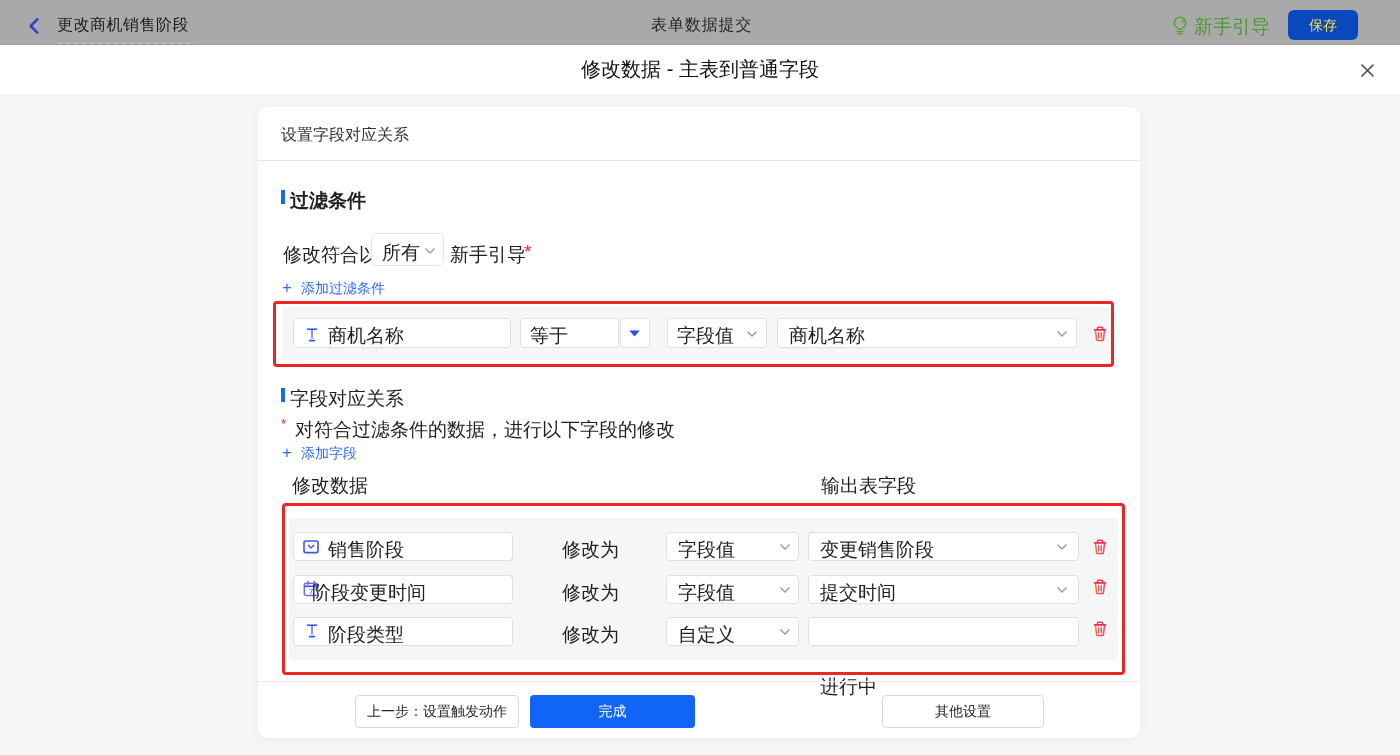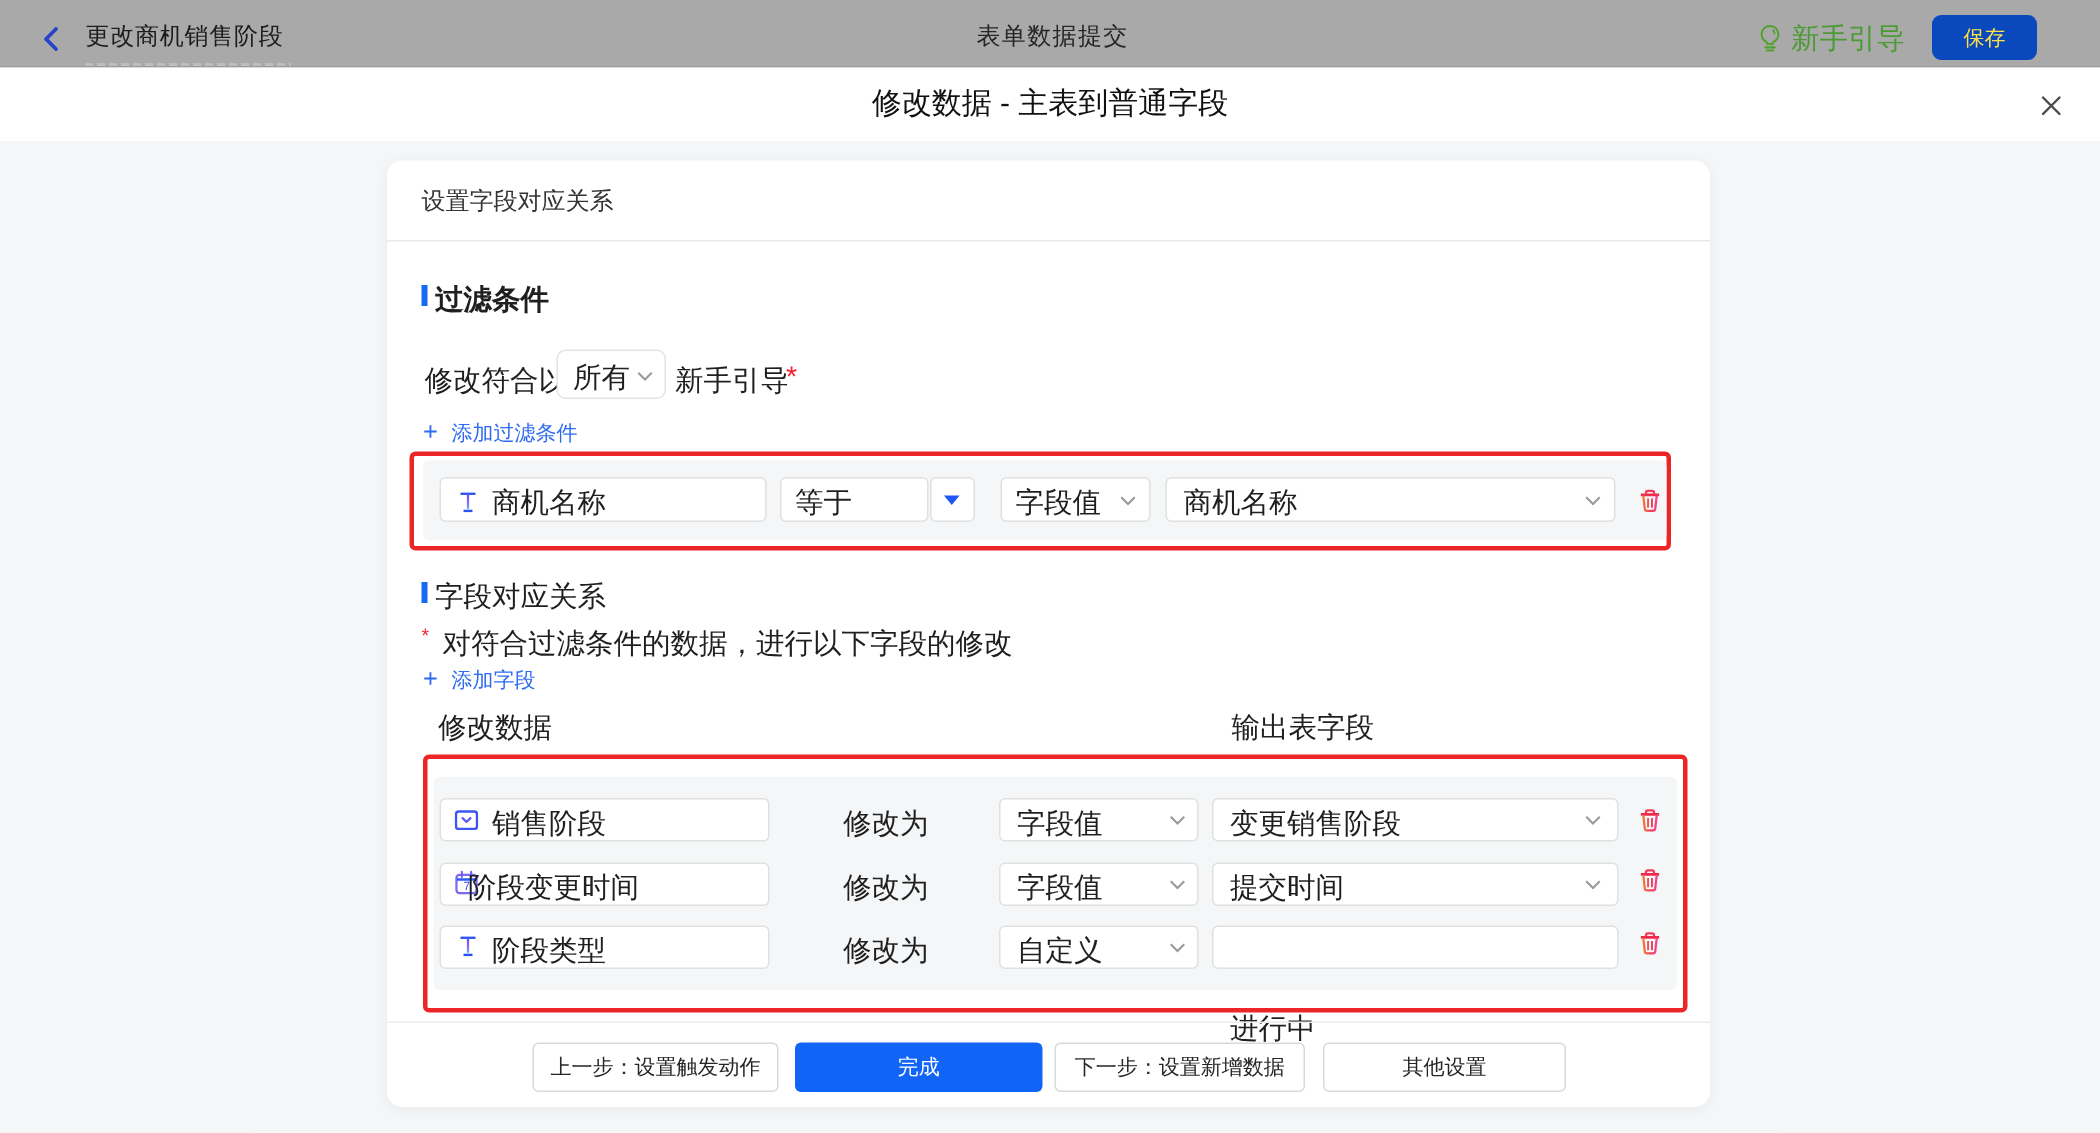--- a/index.html
+++ b/index.html
@@ -187,16 +187,15 @@
   <svg class="abs trash" style="left:1093px;top:621px;" width="14" height="16" viewBox="0 0 14 16">
       <path d="M4.3 3.2V2.6c0-.8.6-1.4 1.4-1.4h2.6c.8 0 1.4.6 1.4 1.4v.6" stroke="#f03a58" stroke-width="1.5" fill="none"></path>
       <path d="M0.9 3.9h12.2" stroke="#ee2b4d" stroke-width="1.8" fill="none"></path>
       <path d="M2.5 4.4l1 8.9c.08.75.7 1.3 1.45 1.3h4.1c.75 0 1.37-.55 1.45-1.3l1-8.9" stroke="url(#tg)" stroke-width="1.5" fill="none"></path>
       <path d="M5.7 6.3v6.2M8.3 6.3v6.2" stroke="url(#tg)" stroke-width="1.3" fill="none"></path>
     </svg>
 
   <div class="abs" style="left:258px;top:681px;width:882px;border-top:1px solid #ebebeb;"></div>
   <div class="abs" style="left:355px;top:695px;width:164px;height:33px;background:#fff;border:1px solid #d9d9d9;border-radius:4px;font-size:14px;color:#262626;text-align:center;line-height:31px;">上一步：设置触发动作</div>
   <div class="abs" style="left:530px;top:695px;width:165px;height:33px;background:#1065f6;border-radius:4px;font-size:14px;color:#fff;text-align:center;line-height:33px;">完成</div>
-  <div class="abs" style="left:703px;top:695px;width:167px;height:33px;background:#fff;border:1px solid #d9d9d9;border-radius:4px;font-size:14px;color:#262626;text-align:center;line-height:31px;">下一步：设置新增数据</div>
   <div class="abs" style="left:882px;top:695px;width:162px;height:33px;background:#fff;border:1px solid #d9d9d9;border-radius:4px;font-size:14px;color:#262626;text-align:center;line-height:31px;">其他设置</div>
 
 </div>
 
 </body></html>

